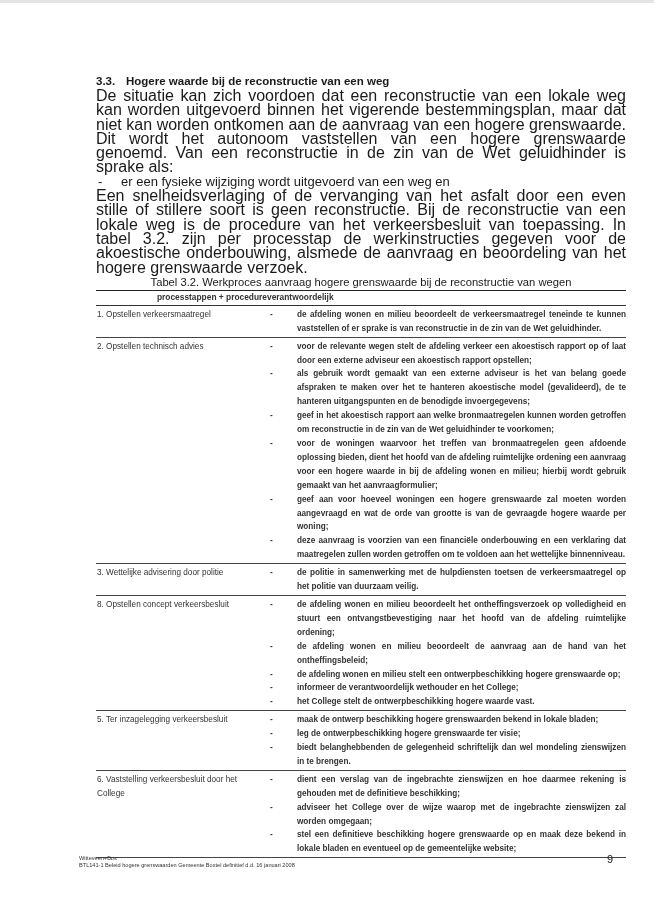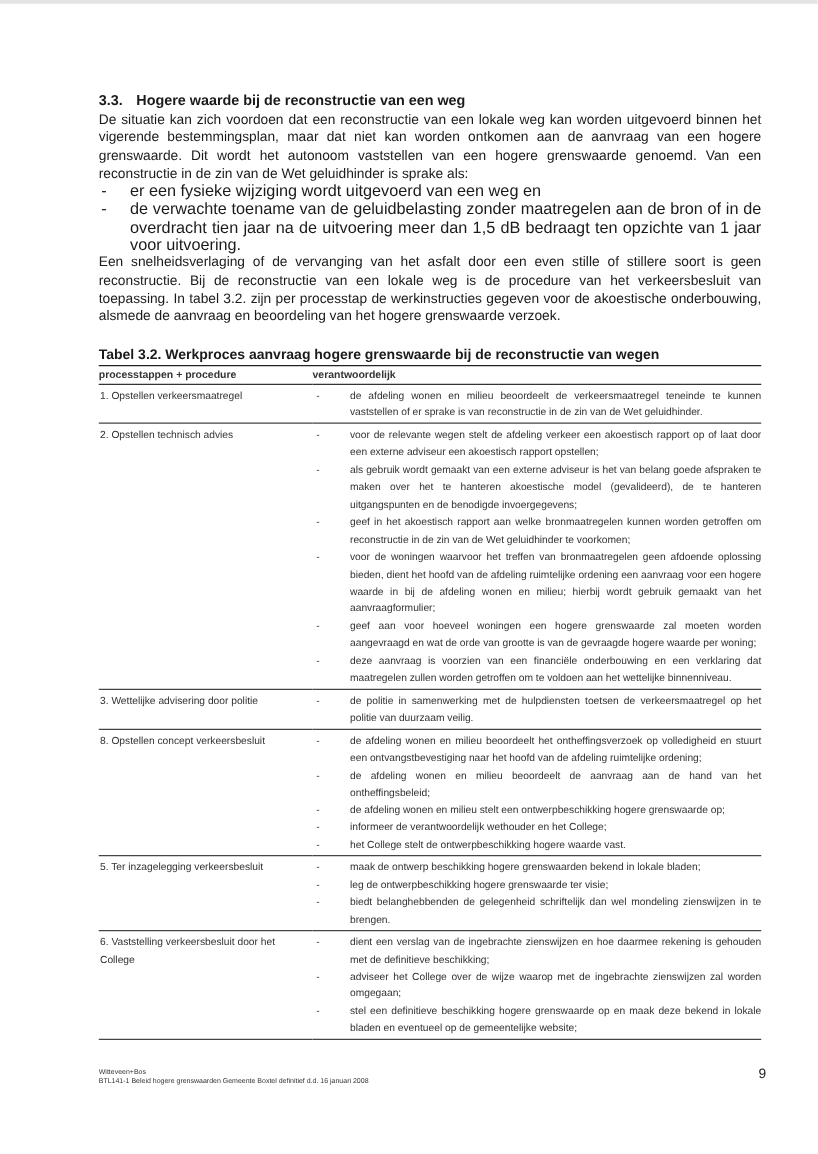--- a/index.html
+++ b/index.html
@@ -1,53 +1,52 @@
 <!DOCTYPE html>
 <html><head>
   <meta charset="utf-8">
   <style>
     html, body { margin: 0; padding: 0; }
     body {
       width: 654px; height: 923px; background: #ffffff; position: relative; overflow: hidden;
       font-family: "Liberation Sans", sans-serif; color: #1a1a1a;
     }
     .page-edge { position: absolute; left: 0; top: 0; width: 654px; height: 3px; background: #e4e4e4; }
-    .content { position: absolute; left: 79px; top: 74px; width: 530px; }
+    .content { position: absolute; left: 96px; top: 74px; width: 530px; }
     h2 { font-size: 11.5px; font-weight: bold; margin: 0 0 1px 0; line-height: 14px; }
     h2 .num { display: inline-block; width: 30px; }
-    p.body { font-size: 11px; line-height: 14.3px; margin: 0; text-align: justify; }
+    p.body { font-size: 16px; line-height: 14.3px; margin: 0; text-align: justify; }
     ul.dash { list-style: none; margin: 0; padding: 0; }
     ul.dash li { font-size: 13px; line-height: 14.3px; position: relative; padding-left: 25px; text-align: justify; }
     ul.dash li::before { content: "-"; position: absolute; left: 2px; }
-    .tcap { font-size: 11.2px; font-weight: bold; margin-top: 16px; line-height: 14px; border-bottom: 1.5px solid #222; padding-bottom: 1px; }
+    .tcap { font-size: 11.2px; font-weight: normal; line-height: 14px; border-bottom: 1.5px solid #222; padding-bottom: 1px; text-align: center; }
     table { border-collapse: collapse; width: 100%; font-size: 8.2px; line-height: 13.9px; color: #333; }
     th { text-align: left; font-weight: bold; font-size: 8.4px; border-bottom: 1px solid #333; padding: 0; height: 14px; }
     td { vertical-align: top; padding: 2px 0 1px 0; border-bottom: 1px solid #444; margin-left: 11px; }
     td.step { width: 170px; padding-left: 1px; }
     td.instr { padding-left: 0; }
     td.instr ul { list-style: none; margin: 0; padding: 0; }
-    td.instr li { position: relative; padding-left: 30px; text-align: justify; }
+    td.instr li { position: relative; padding-left: 30px; text-align: justify; font-weight: bold; }
     td.instr li::before { content: "-"; position: absolute; left: 3px; }
-    th.c1 { width: 170px; }
+    th.c1 { width: 170px; text-align: right; }
     .footer { position: absolute; left: 79px; top: 855px; width: 533px; font-size: 5.6px; line-height: 7px; color: #333; }
     .pagenum { position: absolute; right: 41px; top: 853px; font-size: 11px; color: #222; }
   </style>
 </head>
 <body>
 
 <div class="page-edge"></div>
 
 <div class="content">
   <h2>
     <span class="num">3.3.</span><span>Hogere waarde bij de reconstructie van een weg</span>
   </h2>
   <p class="body">De situatie kan zich voordoen dat een reconstructie van een lokale weg kan worden uitgevoerd binnen het vigerende bestemmingsplan, maar dat niet kan worden ontkomen aan de aanvraag van een hogere grenswaarde. Dit wordt het autonoom vaststellen van een hogere grenswaarde genoemd. Van een reconstructie in de zin van de Wet geluidhinder is sprake als:</p>
   <ul class="dash">
     <li>er een fysieke wijziging wordt uitgevoerd van een weg en</li>
-    <li>de verwachte toename van de geluidbelasting zonder maatregelen aan de bron of in de overdracht tien jaar na de uitvoering meer dan 1,5 dB bedraagt ten opzichte van 1 jaar voor uitvoering.</li>
   </ul>
   <p class="body">Een snelheidsverlaging of de vervanging van het asfalt door een even stille of stillere soort is geen reconstructie. Bij de reconstructie van een lokale weg is de procedure van het verkeersbesluit van toepassing. In tabel 3.2. zijn per processtap  de werkinstructies gegeven voor de akoestische onderbouwing, alsmede de aanvraag en beoordeling van het hogere grenswaarde verzoek.</p>
 
   <div class="tcap">Tabel 3.2. Werkproces aanvraag hogere grenswaarde bij de reconstructie van wegen</div>
   <table>
     <thead>
       <tr>
         <th class="c1">processtappen + procedure</th>
         <th>verantwoordelijk</th>
       </tr>

